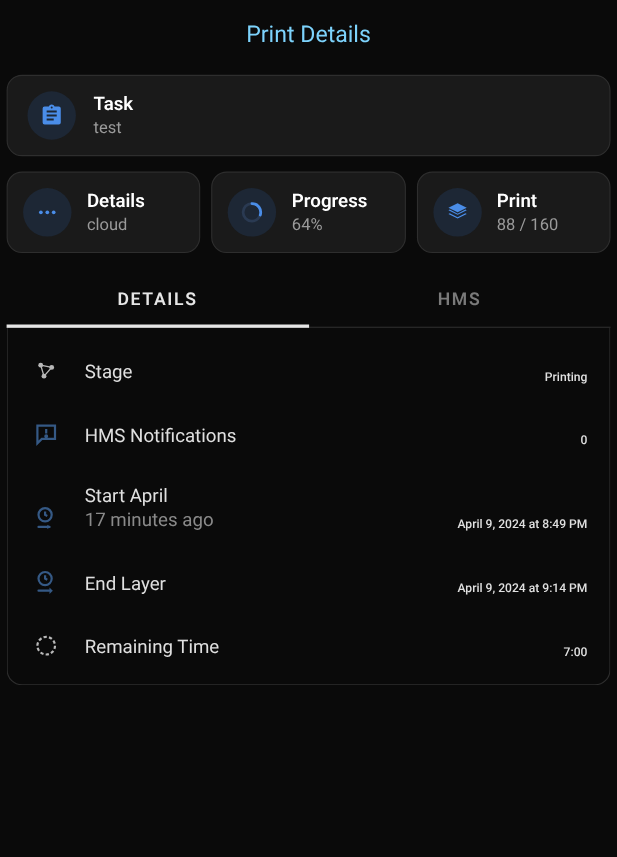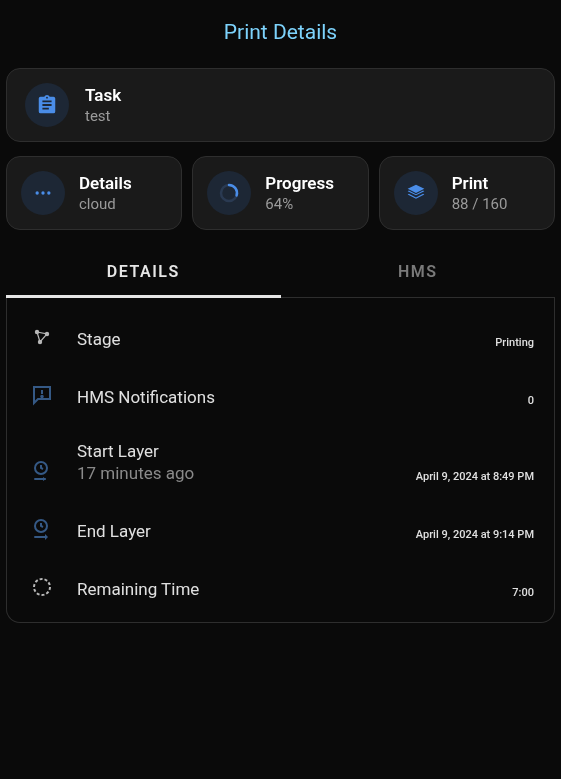--- a/index.html
+++ b/index.html
@@ -232,21 +232,21 @@
   <div class="detail-row">
     <div class="iw">
       <svg width="24" height="24" viewBox="0 0 24 24" fill="none" stroke="#355985" stroke-width="2">
           <circle cx="11" cy="9" r="6"></circle>
           <path d="M11 6v3l2 1"></path>
           <path d="M5 20h10" stroke-linecap="round"></path>
           <path d="M13 18l3 2-3 2" fill="#355985" stroke="none"></path>
         </svg>
     </div>
     <div class="labels">
-      <div class="label">Start Layer</div>
+      <div class="label">Start April</div>
       <div class="sublabel">17 minutes ago</div>
     </div>
     <div class="value">April 9, 2024 at 8:49 PM</div>
   </div>
 
   <div class="detail-row">
     <div class="iw">
       <svg width="24" height="24" viewBox="0 0 24 24" fill="none" stroke="#355985" stroke-width="2">
           <circle cx="11" cy="9" r="6"></circle>
           <path d="M11 6v3l2 1"></path>

